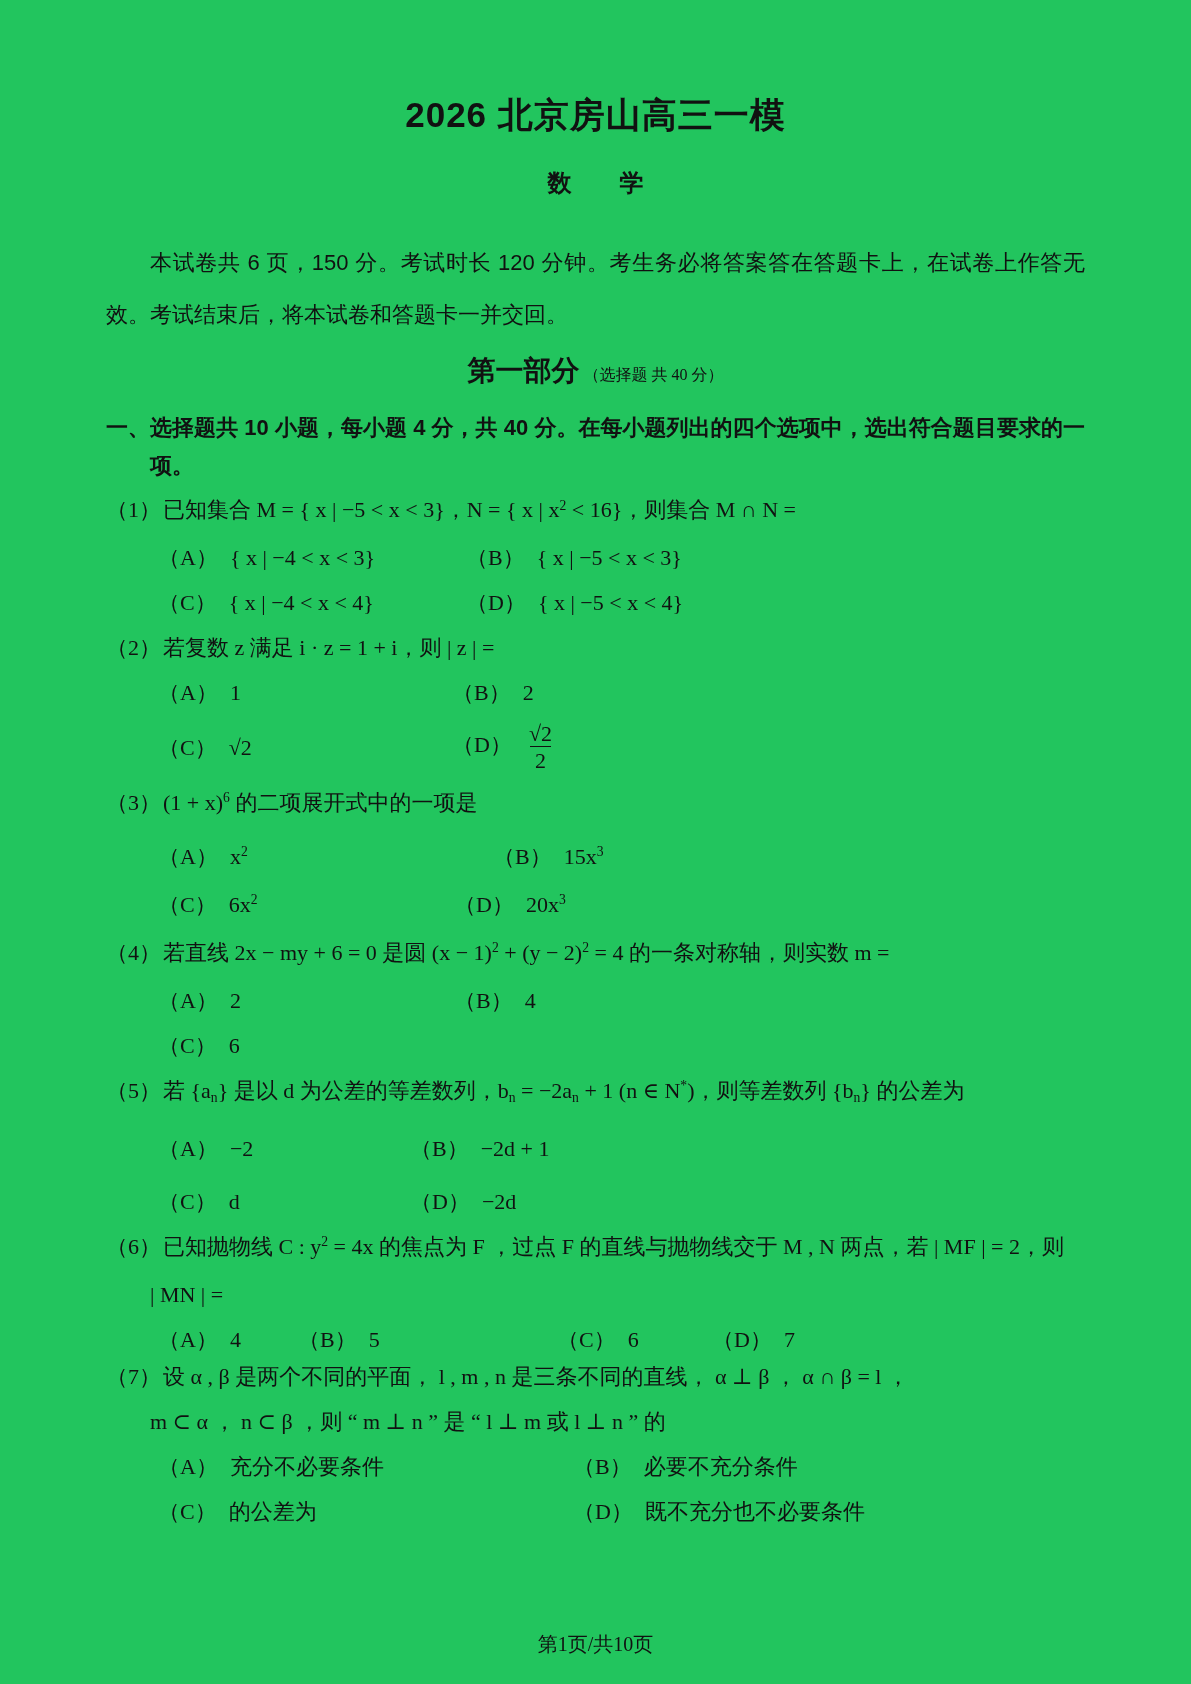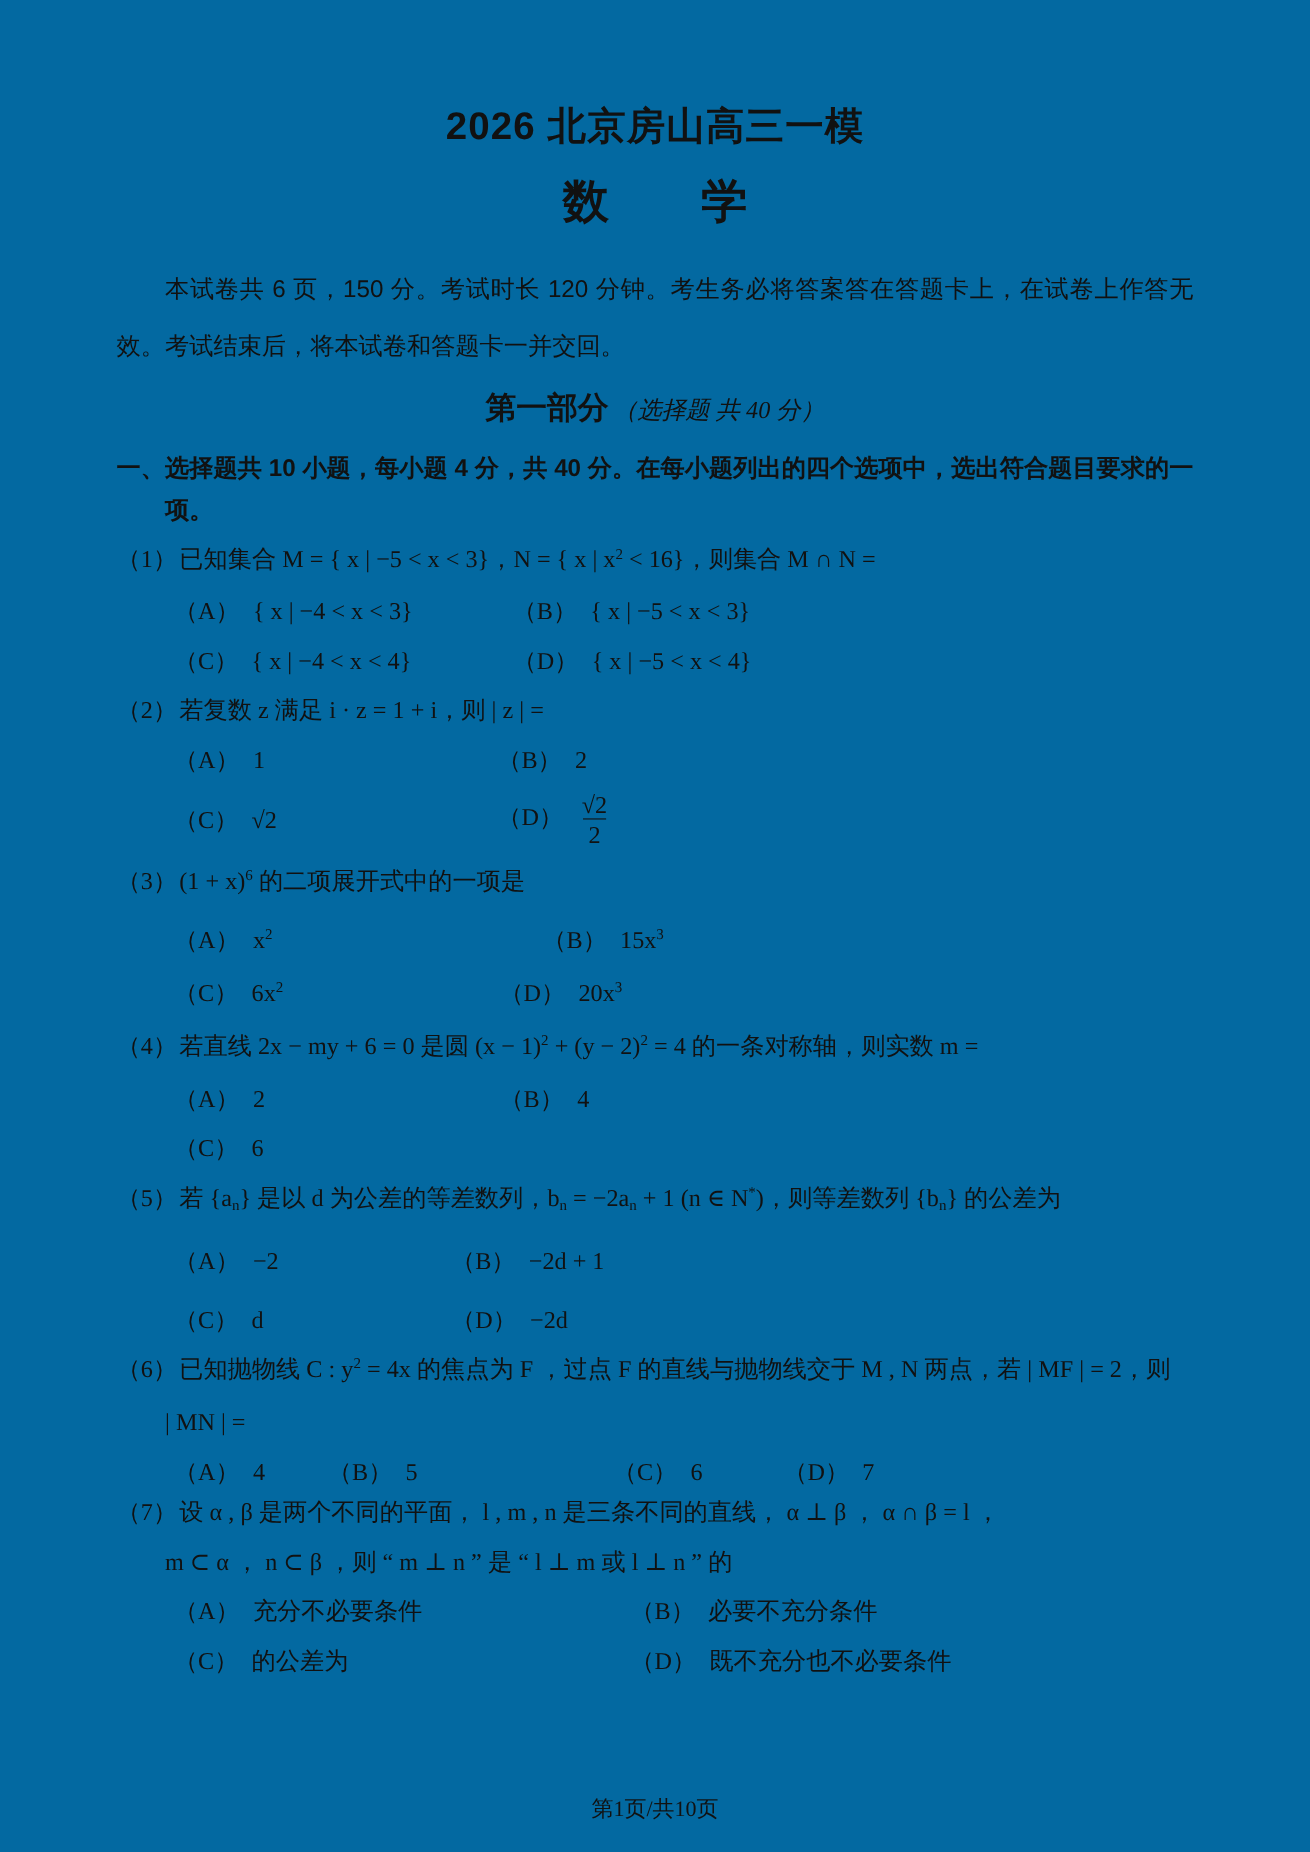--- a/index.html
+++ b/index.html
@@ -1,58 +1,58 @@
 <!DOCTYPE html>
 <html><head>
 <meta charset="utf-8">
 <style>
   html, body { margin: 0; padding: 0; background: #ffffff; }
   .page {
     position: relative;
     width: 1191px;
     height: 1684px;
-    background: #0369a1;
+    background: #22c55e;
     color: #111111;
     font-family: "Liberation Serif", "DejaVu Serif", serif;
     font-size: 22px;
     overflow: hidden;
     box-sizing: border-box;
   }
   .content { padding: 0 106px; }
 
   .title {
     margin: 0; padding-top: 95px;
     text-align: center;
     font-family: "Liberation Sans", "DejaVu Sans", sans-serif;
     font-size: 35px; font-weight: 700; line-height: 40px;
     letter-spacing: 1px;
   }
   .subject {
     margin: 28px 0 0; text-align: center;
     font-family: "Liberation Sans", "DejaVu Sans", sans-serif;
-    font-size: 42px; font-weight: 700; line-height: 40px;
+    font-size: 24px; font-weight: 700; line-height: 40px;
   }
   .intro {
     margin: 34px 0 0;
     line-height: 52px;
     text-indent: 2em;
     font-family: "Liberation Sans", "DejaVu Sans", sans-serif;
     font-weight: 500;
     text-align: justify;
   }
   .part-heading {
     margin-top: 10px;
     text-align: center;
     line-height: 40px;
   }
   .ph-main {
     font-family: "Liberation Sans", "DejaVu Sans", sans-serif;
     font-size: 28px; font-weight: 700;
   }
-  .ph-note { font-size: 22px; margin-left: 4px; font-style: italic; }
+  .ph-note { font-size: 16px; margin-left: 4px; }
   .instructions {
     margin: 14px 0 0;
     line-height: 38px;
     padding-left: 2em; text-indent: -2em;
     font-family: "Liberation Sans", "DejaVu Sans", sans-serif;
     font-weight: 700;
     text-align: justify;
   }
 
   .questions { margin-top: 2px; }

